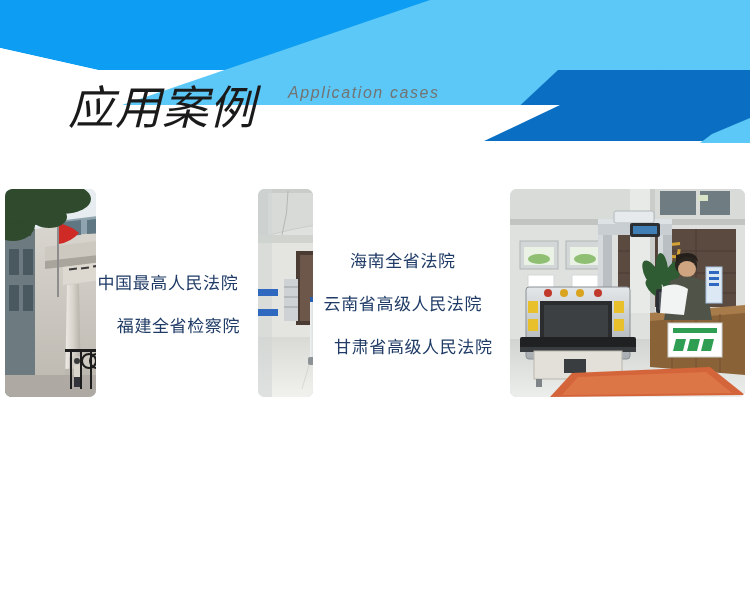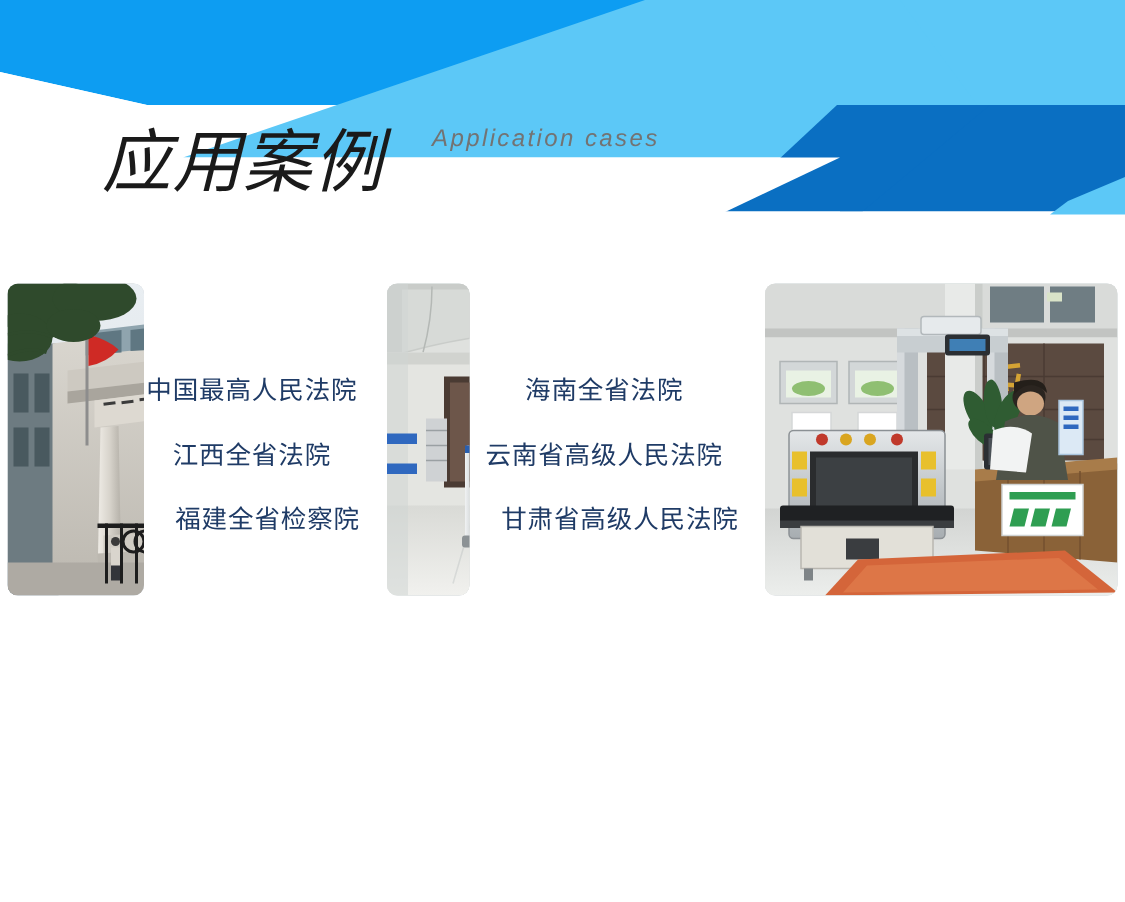--- a/index.html
+++ b/index.html
@@ -282,21 +282,20 @@
           <g fill="#25401f">
             <ellipse cx="222" cy="22" rx="30" ry="22"></ellipse>
             <ellipse cx="200" cy="10" rx="22" ry="14"></ellipse>
             <ellipse cx="232" cy="58" rx="18" ry="20"></ellipse>
             <ellipse cx="228" cy="96" rx="14" ry="20"></ellipse>
           </g>
         </svg>
       </div>
       <div class="labels">
         <div class="label">中国最高人民法院</div>
-        <div class="label">江西全省法院</div>
         <div class="label">福建全省检察院</div>
       </div>
     </div>
 
     <div class="case-col">
       <div class="thumb">
         <svg viewBox="0 0 235 208" preserveAspectRatio="xMidYMid slice">
           <defs>
             <linearGradient id="c2floor" x1="0" y1="0" x2="0" y2="1">
               <stop offset="0" stop-color="#d9dad6"></stop>

